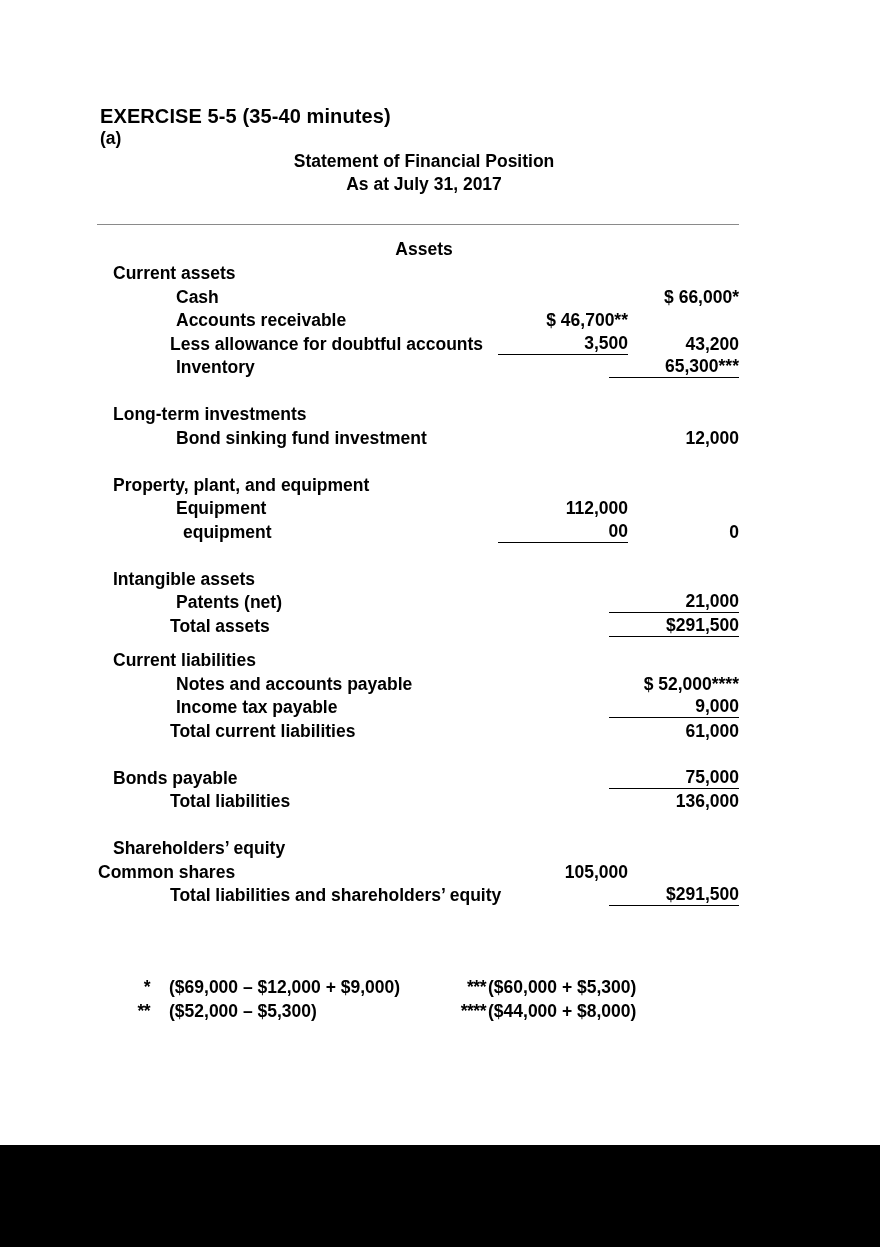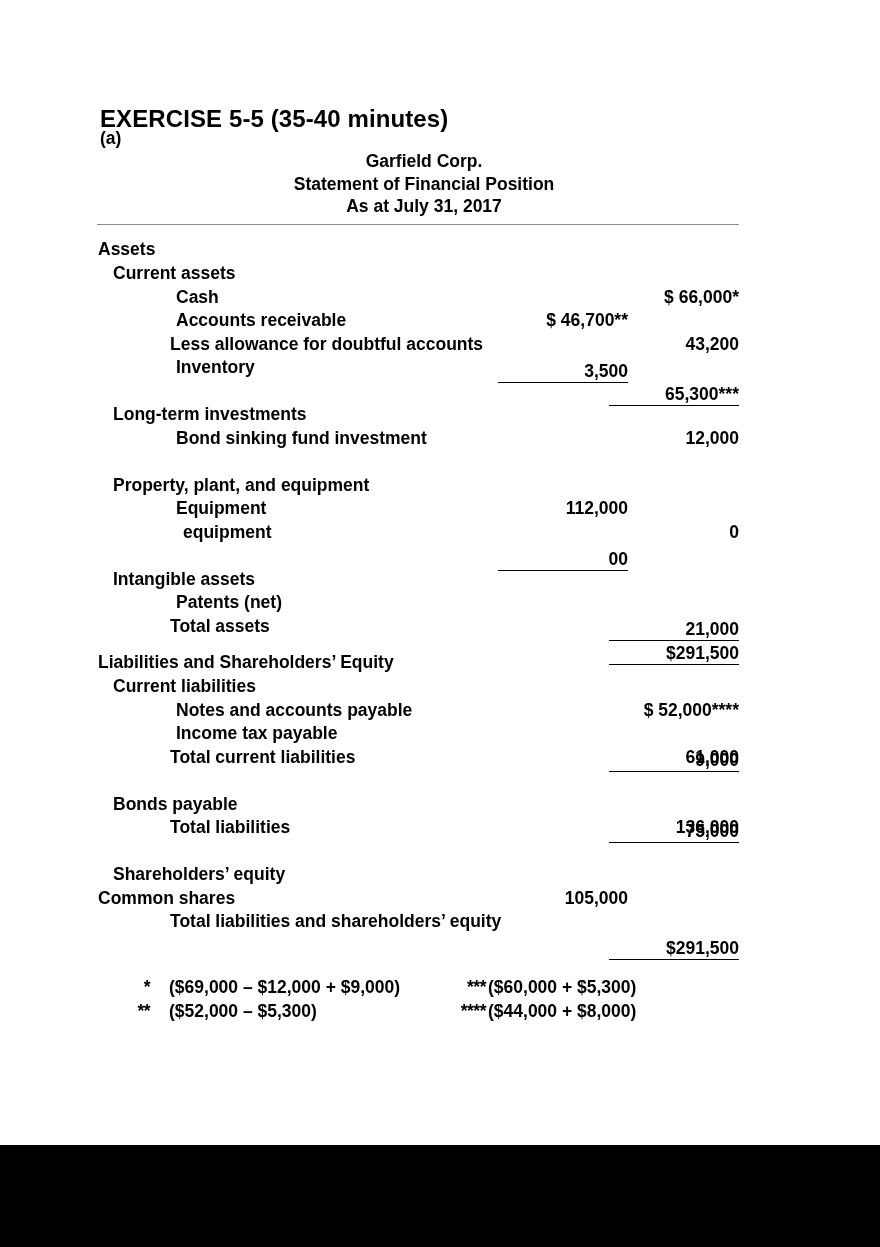--- a/index.html
+++ b/index.html
@@ -31,21 +31,21 @@
     width: 880px;
     height: 102px;
     background: #000000;
   }
 
   
   .ex-title {
     position: absolute;
     left: 100px;
     top: 105px;
-    font-size: 24px;
+    font-size: 20px;
     font-weight: bold;
     letter-spacing: 0.1px;
     text-align: right;
   }
   .ex-part {
     position: absolute;
     left: 100px;
     top: 128px;
     font-size: 17.5px;
     font-weight: bold;
@@ -75,20 +75,21 @@
   .body {
     position: absolute;
     left: 98px;
     top: 236px;
     width: 652px;
     font-size: 17.5px;
     font-weight: bold;
   }
 
   .center-head {
+    text-align: center;
     height: 26px;
     line-height: 26px;
   }
 
   .row {
     position: relative;
     height: 23.5px;
     line-height: 23.5px;
     white-space: nowrap;
   }
@@ -111,21 +112,20 @@
     text-align: right;
     white-space: nowrap;
   }
   .c1 { left: 400px; width: 130px; }
   .c2 { left: 511px; width: 130px; }
 
   .c1.ul, .c2.ul {
     border-bottom: 1.8px solid #000;
     height: 21px;
     line-height: 21.5px;
-    margin-top: 28px;
   }
 
   .gap { height: 23.5px; }
   .gap-sm { height: 11px; }
 
   
   .notes {
     position: absolute;
     left: 98px;
     top: 975px;
@@ -166,21 +166,20 @@
 </style>
 </head>
 <body>
 
 <div class="page">
 
   <div class="ex-title">EXERCISE 5-5 (35-40 minutes)</div>
   <div class="ex-part">(a)</div>
 
   <div class="stmt-head">
-    <div>Garfield Corp.</div>
     <div>Statement of Financial Position</div>
     <div>As at July 31, 2017</div>
   </div>
 
   <div class="hrule"></div>
 
   <div class="body">
 
     <div class="center-head">Assets</div>
 
@@ -239,21 +238,20 @@
       <span class="label i1">Patents (net)</span>
       <span class="c2 ul">21,000</span>
     </div>
     <div class="row">
       <span class="label i2">Total assets</span>
       <span class="c2 ul">$291,500</span>
     </div>
 
     <div class="gap-sm"></div>
 
-    <div class="center-head">Liabilities and Shareholders’ Equity</div>
 
     <div class="row">
       <span class="label i0">Current liabilities</span>
     </div>
     <div class="row">
       <span class="label i1">Notes and accounts payable</span>
       <span class="c2">$  52,000****</span>
     </div>
     <div class="row">
       <span class="label i1">Income tax payable</span>

